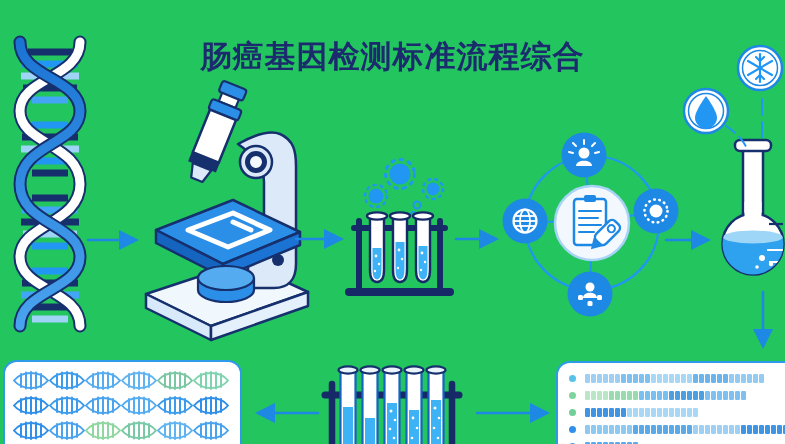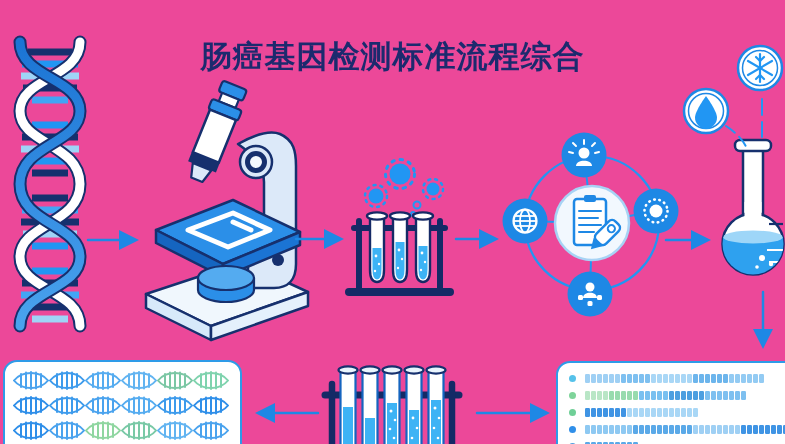--- a/index.html
+++ b/index.html
@@ -1,16 +1,16 @@
 <!DOCTYPE html>
 <html><head>
 <meta charset="utf-8">
 <style>
   html,body{margin:0;padding:0;background:#fff;}
-  .canvas{position:relative;width:785px;height:444px;background:#ec4899;overflow:hidden;
+  .canvas{position:relative;width:785px;height:444px;background:#22c55e;overflow:hidden;
           font-family:"Liberation Sans","DejaVu Sans",sans-serif;}
   .title{position:absolute;top:36px;left:0;width:100%;text-align:center;
          font-size:31px;font-weight:bold;color:#1c2a6e;letter-spacing:1px;}
   svg{display:block;}
   .overlay{position:absolute;left:0;top:0;}
   .panel{position:absolute;background:#ffffff;border:2.5px solid #2e9be8;border-radius:14px;box-sizing:border-box;}
   .panel-left{left:3px;top:360px;width:239px;height:120px;padding:7px 0 0 8px;}
   .panel-left .seqrow{margin-bottom:2px;}
   .panel-right{left:556px;top:361px;width:250px;height:120px;padding:11px 0 0 11px;}
   .datarow{display:flex;align-items:center;margin-bottom:8px;height:9px;}

